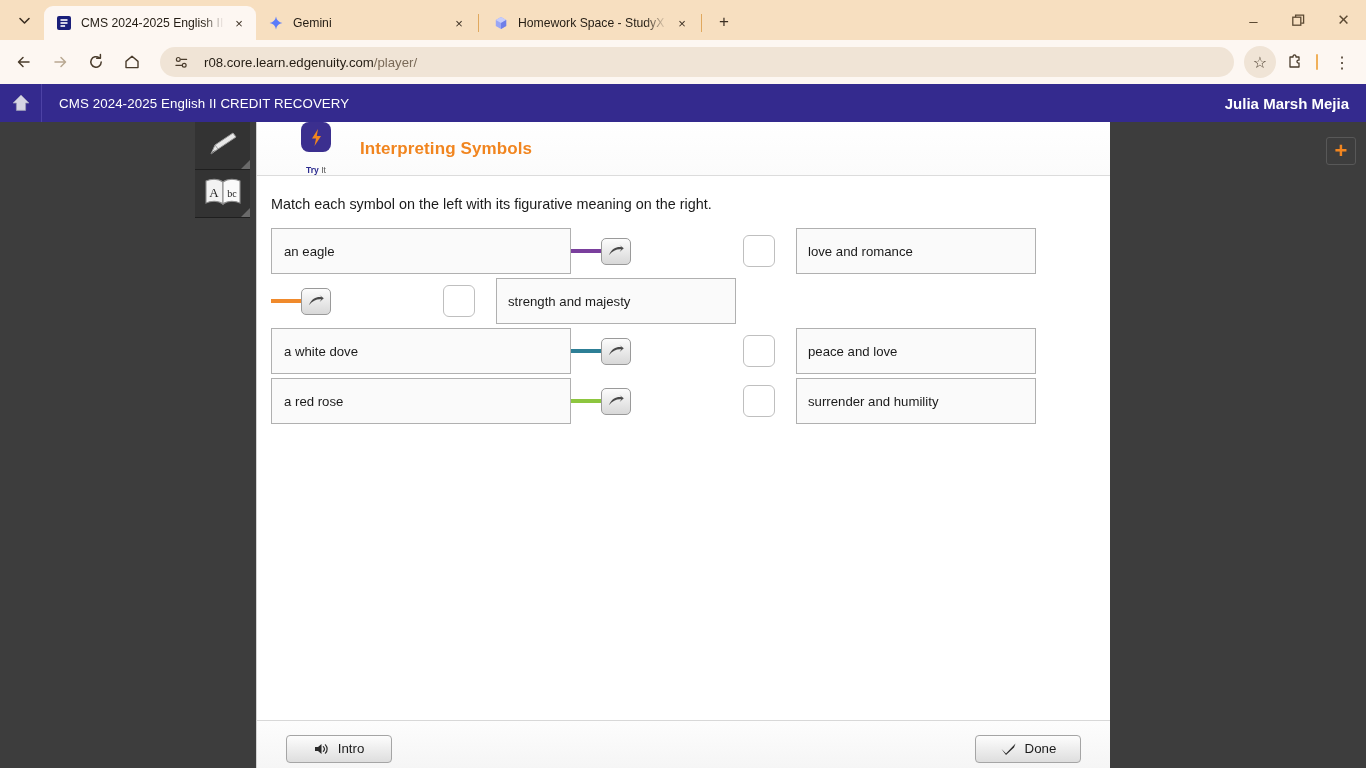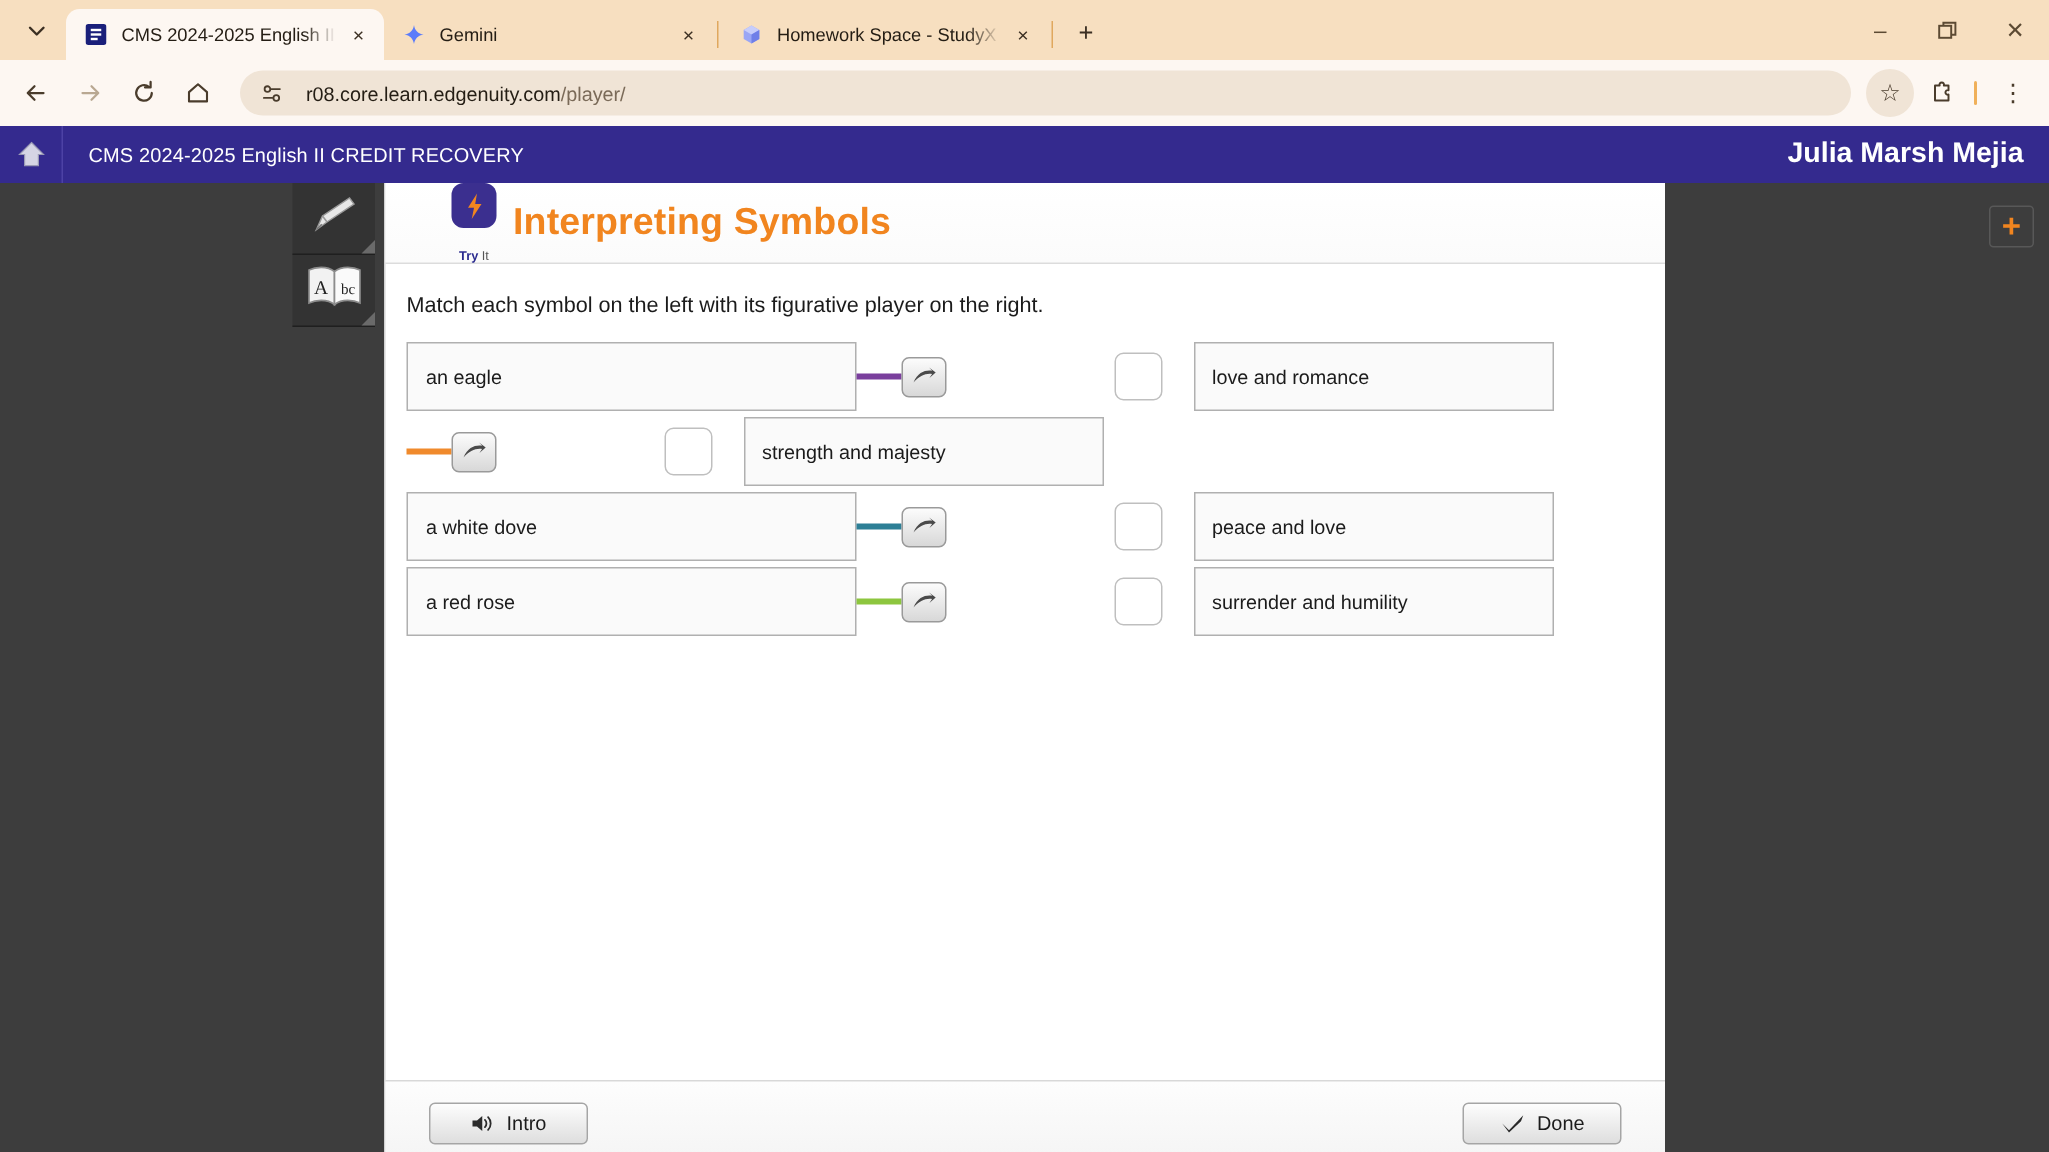--- a/index.html
+++ b/index.html
@@ -96,21 +96,21 @@
   .home-cell {
     width: 42px; height: 38px; display: flex; align-items: center;
     justify-content: center; border-right: 1px solid #4d42a5;
   }
   .ehdr-title {
     font-size: 13.3px; font-weight: normal; margin-left: 17px;
     letter-spacing: .1px;
   }
   .ehdr-user {
     margin-left: auto; margin-right: 17px;
-    font-size: 19px; font-weight: bold;
+    font-size: 15px; font-weight: bold;
   }
 
   .stage { position: relative; height: 646px; background:#3d3d3d; }
 
   
   .lefttools { position: absolute; left: 195px; top: 0px; width: 55px; }
   .ltool {
     width: 55px; height: 48px; background: #333;
     border-bottom: 1px solid #1f1f1f;
     display: flex; align-items: center; justify-content: center;
@@ -133,22 +133,22 @@
     display: flex; align-items: center; padding-left: 33px;
   }
   .tryit { width: 52px; text-align: center; }
   .tryit-badge {
     width: 30px; height: 30px; background: #3b2f8f; border-radius: 8px;
     margin: 0 auto; display: flex; align-items: center; justify-content: center;
   }
   .tryit-label { font-size: 8.5px; margin-top: 13px; color: #2b2b2b; font-weight: bold; }
   .tryit-label span { color: #555; font-weight: normal; }
   .lesson-title {
-    font-size: 25px; font-weight: bold; color: #f1851f;
-    letter-spacing: .1px;
+    font-size: 17px; font-weight: bold; color: #f1851f;
+    margin-left: 18px; letter-spacing: .1px;
   }
   .lesson-body { flex: 1 1 auto; padding: 20px 0 0 14px; position: relative; }
   .prompt { font-size: 14.4px; color: #1b1b1b; margin: 0 0 14px 0; }
 
   .match { position: relative; }
   .mrow { display: flex; align-items: center; height: 50px; }
   .mleft {
     width: 300px; height: 46px; border: 1px solid #b0b0b0; background: #fafafa;
     display: flex; align-items: center; padding-left: 12px;
     font-size: 13.2px; color: #1b1b1b;
@@ -348,21 +348,21 @@
               <svg width="15" height="19" viewBox="0 0 15 19">
                   <path d="M9 1 L3 10.5 H7 L5.5 18 L12 8 H7.8 Z" fill="#f1851f"></path>
                 </svg>
             </div>
             <div class="tryit-label"><span style="color:#2b2b8f;font-weight:bold">Try</span><span> It</span></div>
           </div>
           <div class="lesson-title">Interpreting Symbols</div>
         </div>
 
         <div class="lesson-body">
-          <div class="prompt">Match each symbol on the left with its figurative player on the right.</div>
+          <div class="prompt">Match each symbol on the left with its figurative meaning on the right.</div>
 
           <div class="match">
 
             <div class="mrow">
               <div class="mleft">an eagle</div>
               <div class="connector" style="background:#7a3f9d"></div>
               <div class="arrowbtn">
                 <svg width="19" height="14" viewBox="0 0 19 14">
                     <path d="M2 11 C5 4 10 2.5 14.5 3.2 L12.4 1 L16.8 4.3 L12.6 8 L14.4 5.3 C10.5 4.6 5.7 6.5 2 11 Z" fill="#4a4a4a"></path>
                   </svg>

